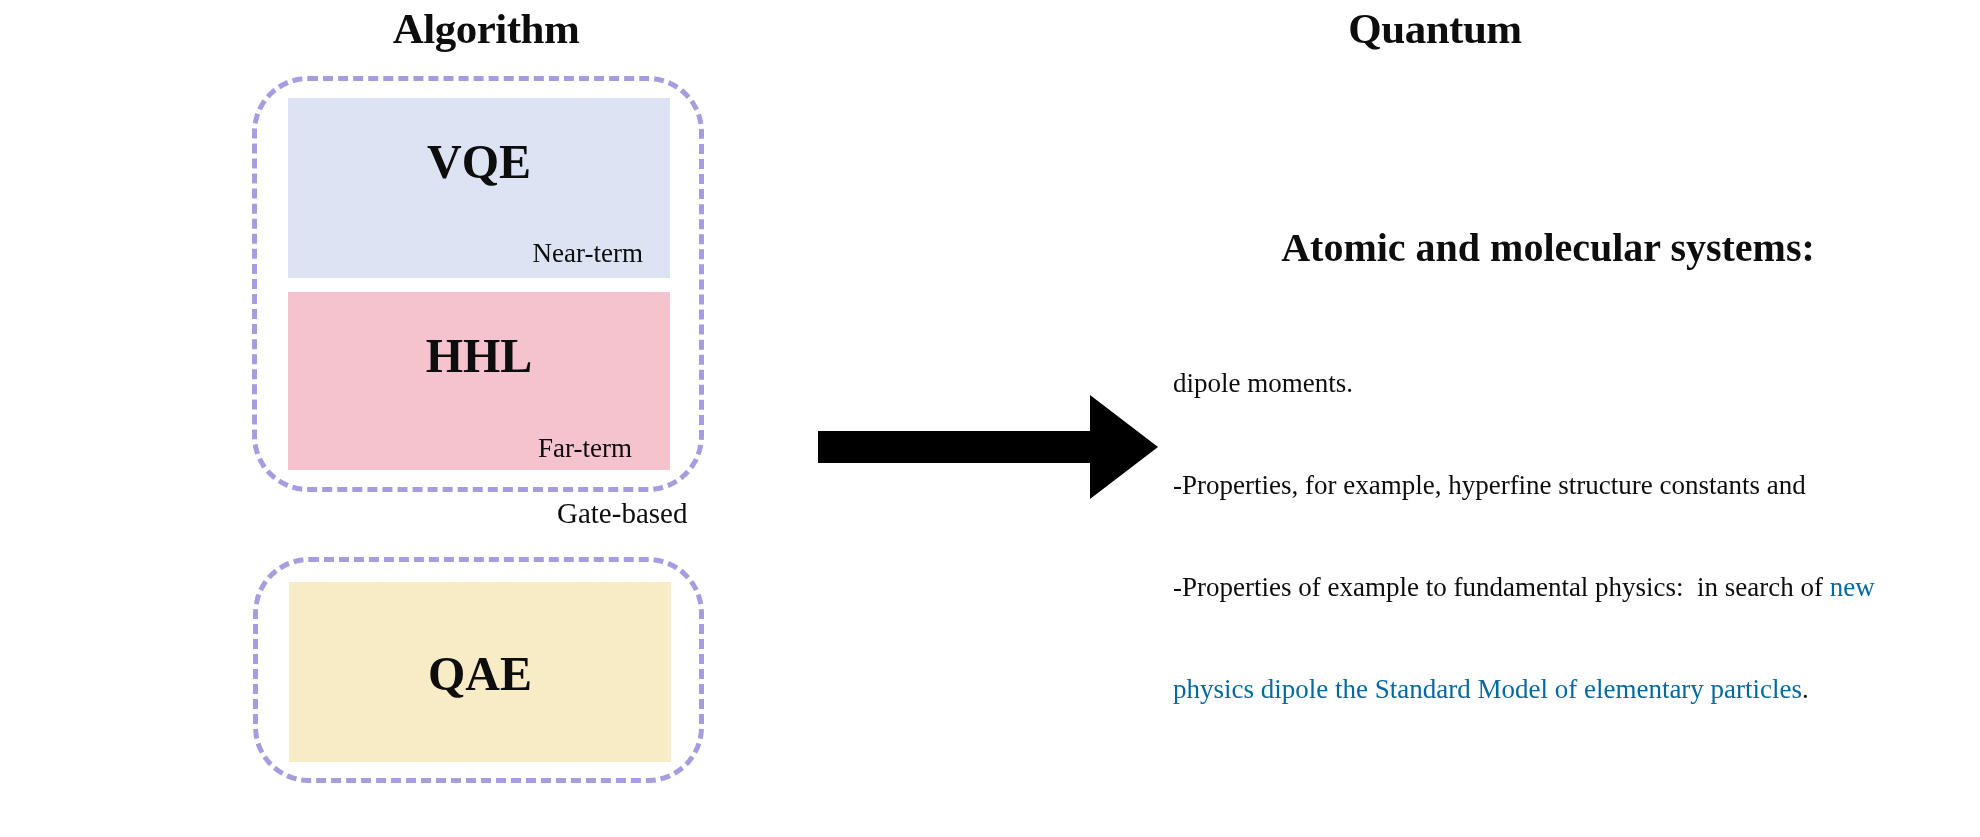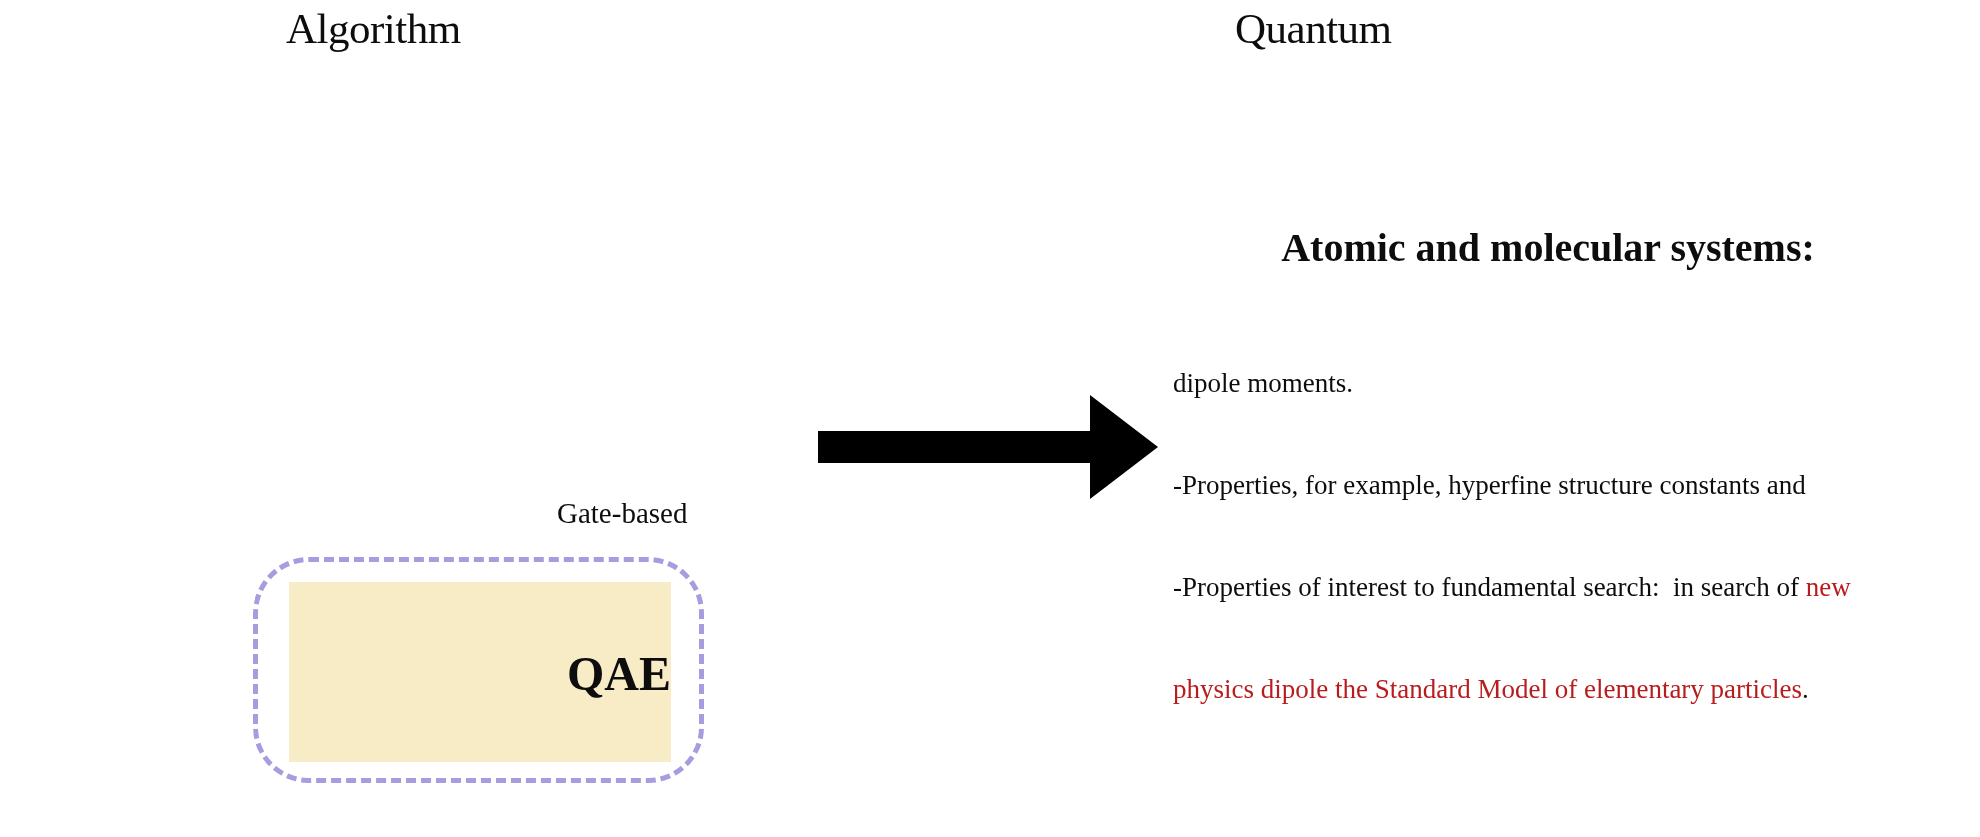--- a/index.html
+++ b/index.html
@@ -10,22 +10,23 @@
     background: #ffffff;
     font-family: "Liberation Serif", serif;
     color: #0d0d0d;
     overflow: hidden;
   }
 
   .col-title {
     position: absolute;
     top: 4px;
     width: 400px;
+    text-align: center;
     font-size: 43px;
-    font-weight: normal;
+    font-weight: bold;
     letter-spacing: -0.5px;
   }
   .col-title.left  { left: 286px; }
   .col-title.right { left: 1235px; }
 
   .dashed-group {
     position: absolute;
     border: 5px dashed #a89be0;
     border-radius: 56px;
     background: transparent;
@@ -44,21 +45,21 @@
 
   .algo-label {
     text-align: center;
     font-size: 48px;
     font-weight: bold;
     line-height: 48px;
     letter-spacing: 0px;
   }
   .algo-box.vqe .algo-label { margin-top: 40px; }
   .algo-box.hhl .algo-label { margin-top: 40px; }
-  .algo-box.qae .algo-label { margin-top: 68px; text-align: right; }
+  .algo-box.qae .algo-label { margin-top: 68px; }
 
   .term-label {
     position: absolute;
     font-size: 27px;
     line-height: 27px;
   }
   .algo-box.vqe .term-label { right: 27px; bottom: 11px; }
   .algo-box.hhl .term-label { right: 38px; bottom: 8px; }
 
   .group-caption {
@@ -93,49 +94,59 @@
     font-weight: bold;
     line-height: 40px;
     margin-bottom: 30px;
   }
   .problem-lines {
     font-size: 27px;
     line-height: 34px;
     white-space: pre-wrap;
   }
   .line { min-height: 34px; }
-  .seg-green { color: #b91c1c; font-family: Liberation Serif, serif; }
+  .seg-green { color: #0369a1; font-family: Liberation Serif, serif; }
 </style>
 </head>
 <body>
 
 <div class="canvas">
 
   <div class="col-title left">Algorithm</div>
   <div class="col-title right">Quantum</div>
 
+  <div class="dashed-group gate">
+    <div class="algo-box vqe">
+      <div class="algo-label">VQE</div>
+      <div class="term-label">Near-term</div>
+    </div>
+    <div class="algo-box hhl">
+      <div class="algo-label">HHL</div>
+      <div class="term-label">Far-term</div>
+    </div>
+  </div>
   <div class="group-caption gate-caption">Gate-based</div>
 
   <div class="dashed-group annealer">
     <div class="algo-box qae">
       <div class="algo-label">QAE</div>
     </div>
   </div>
 
   <svg class="arrow-svg" viewBox="0 0 340 104" xmlns="http://www.w3.org/2000/svg" aria-hidden="true">
     <polygon points="0,36 272,36 272,0 340,52 272,104 272,68 0,68"></polygon>
   </svg>
 
   <div class="problem-block">
     <div class="problem-header">Atomic and molecular systems:</div>
 
     <div class="problem-lines">
       <div class="line"><span>dipole moments.</span></div>
       <div class="line"><span>-Properties, for example, hyperfine structure constants and</span></div>
-      <div class="line"><span>-Properties of interest to fundamental search:  in search of </span><span class="seg-green">new</span></div>
+      <div class="line"><span>-Properties of example to fundamental physics:  in search of </span><span class="seg-green">new</span></div>
       <div class="line"><span class="seg-green">physics dipole the Standard Model of elementary particles</span><span>.</span></div>
       
       
     </div>
 
   </div>
 
 </div>
 
 </body></html>

